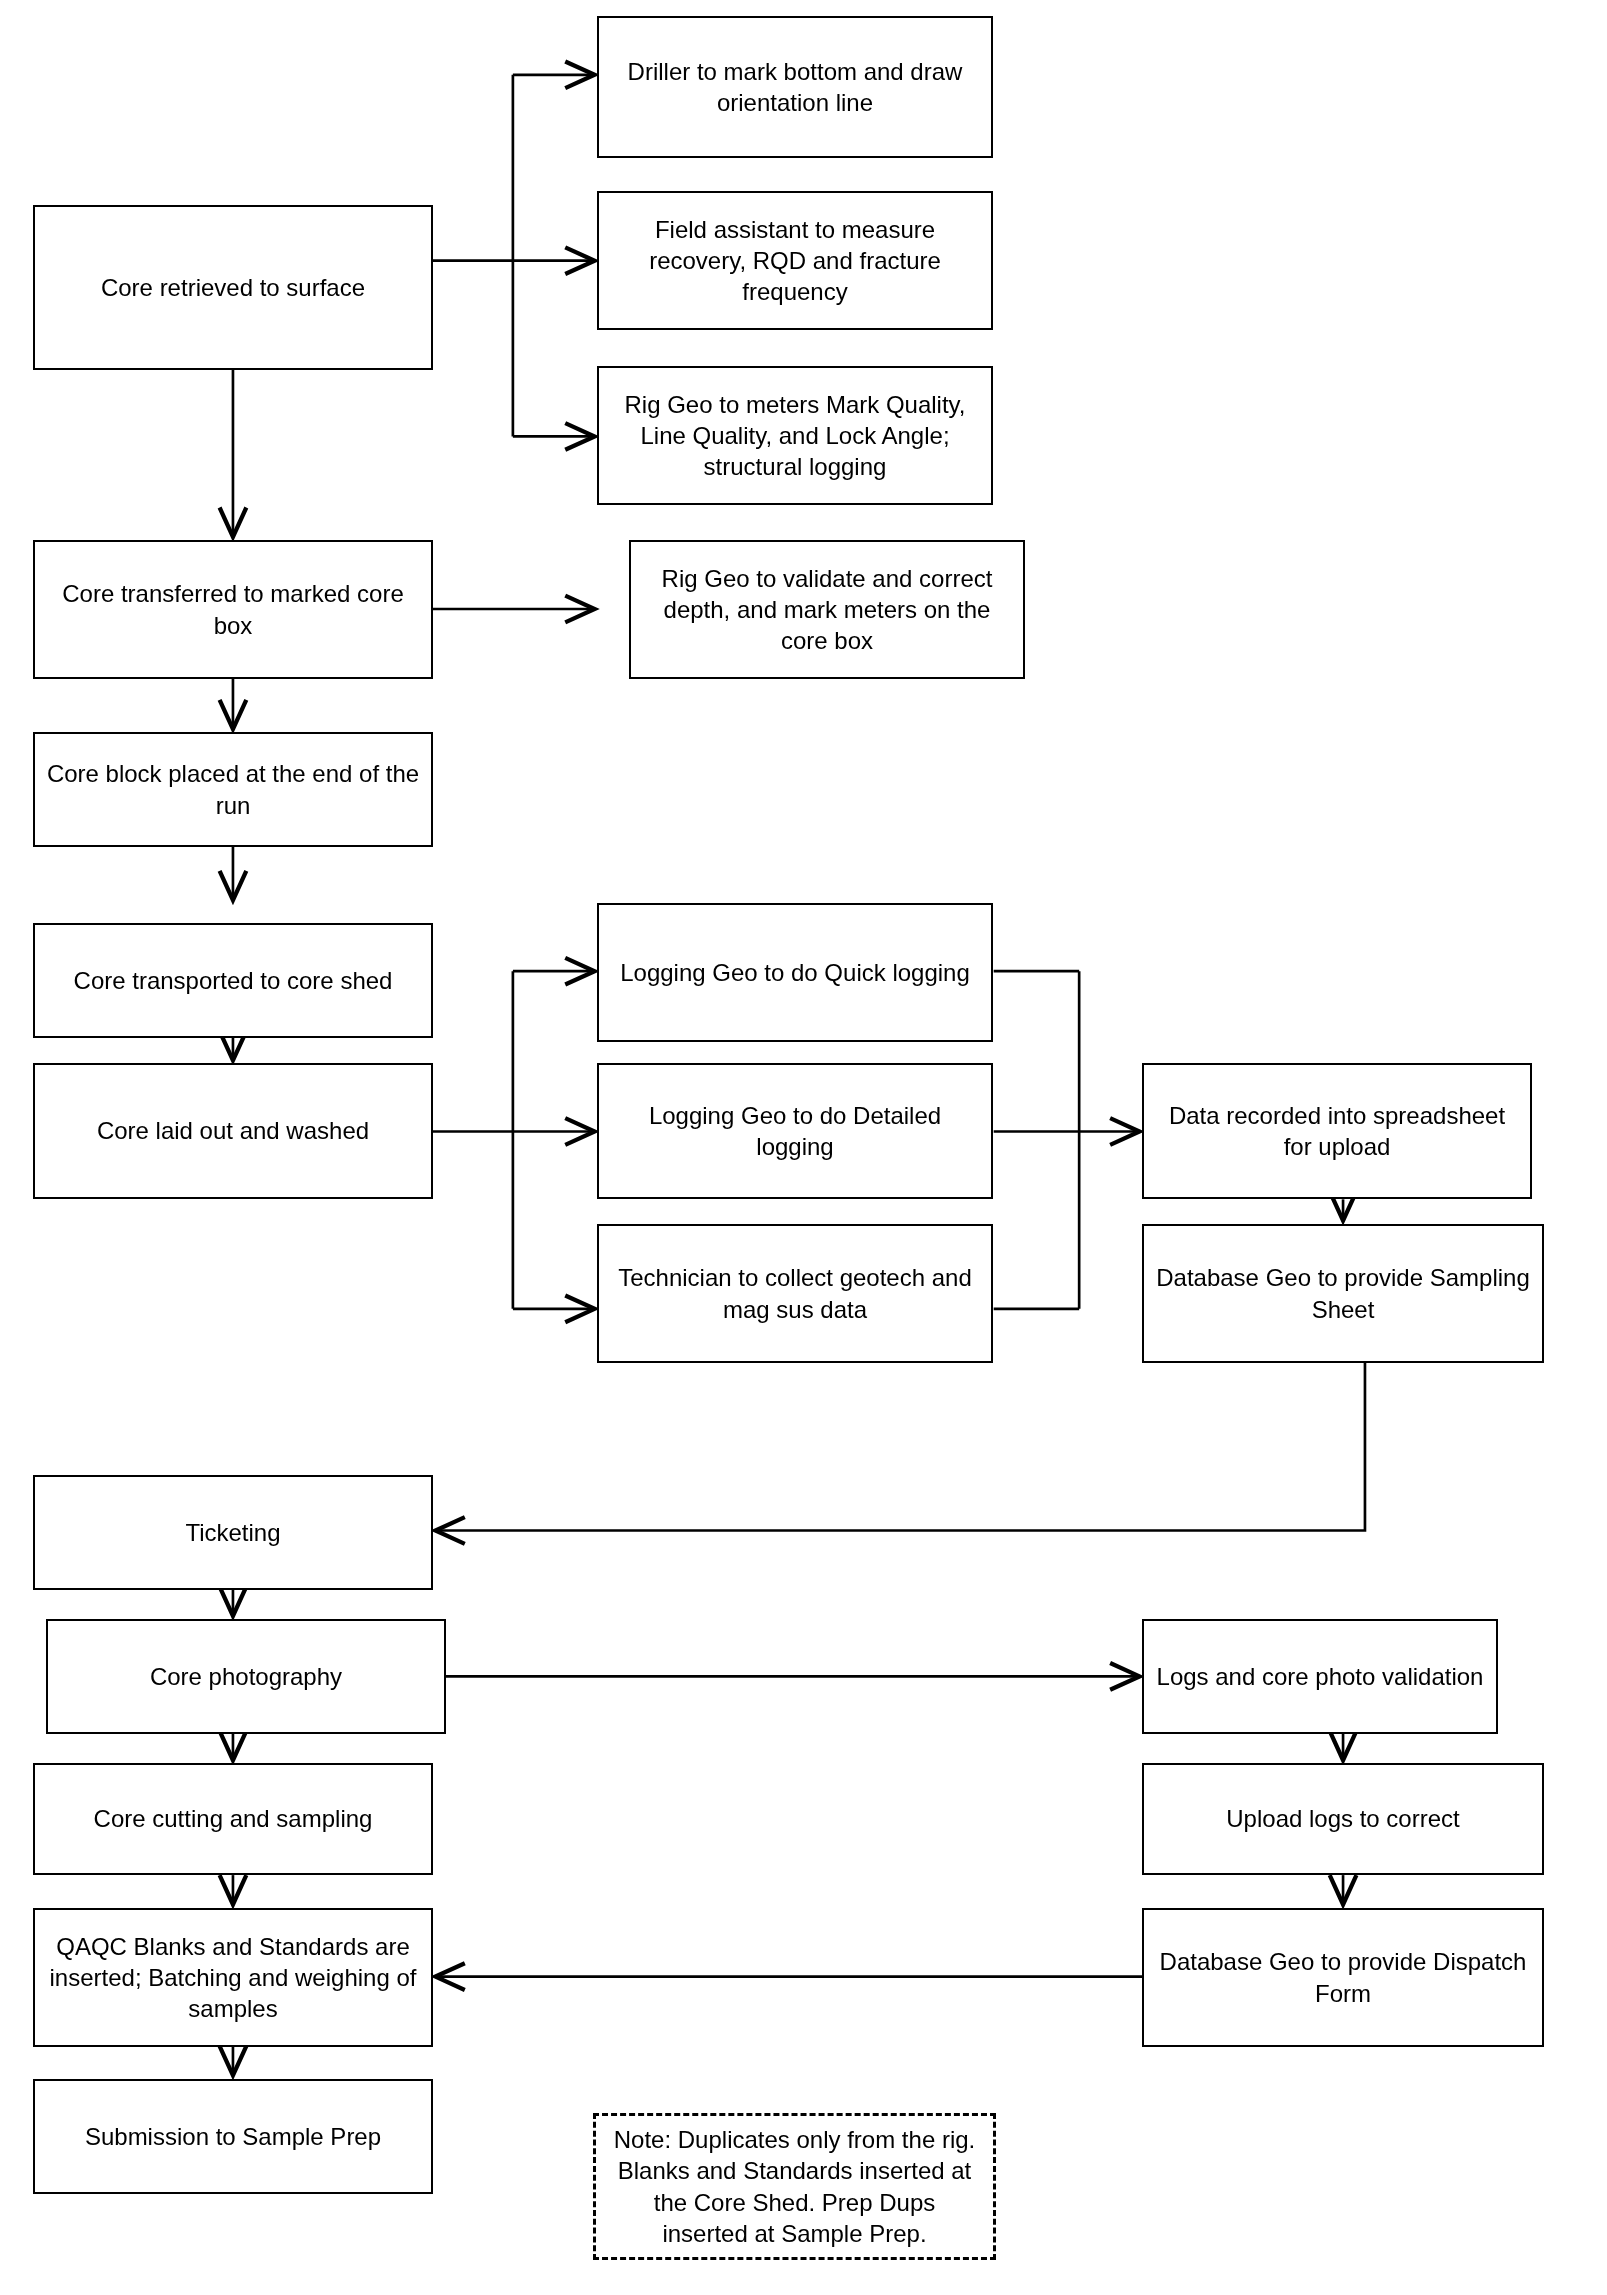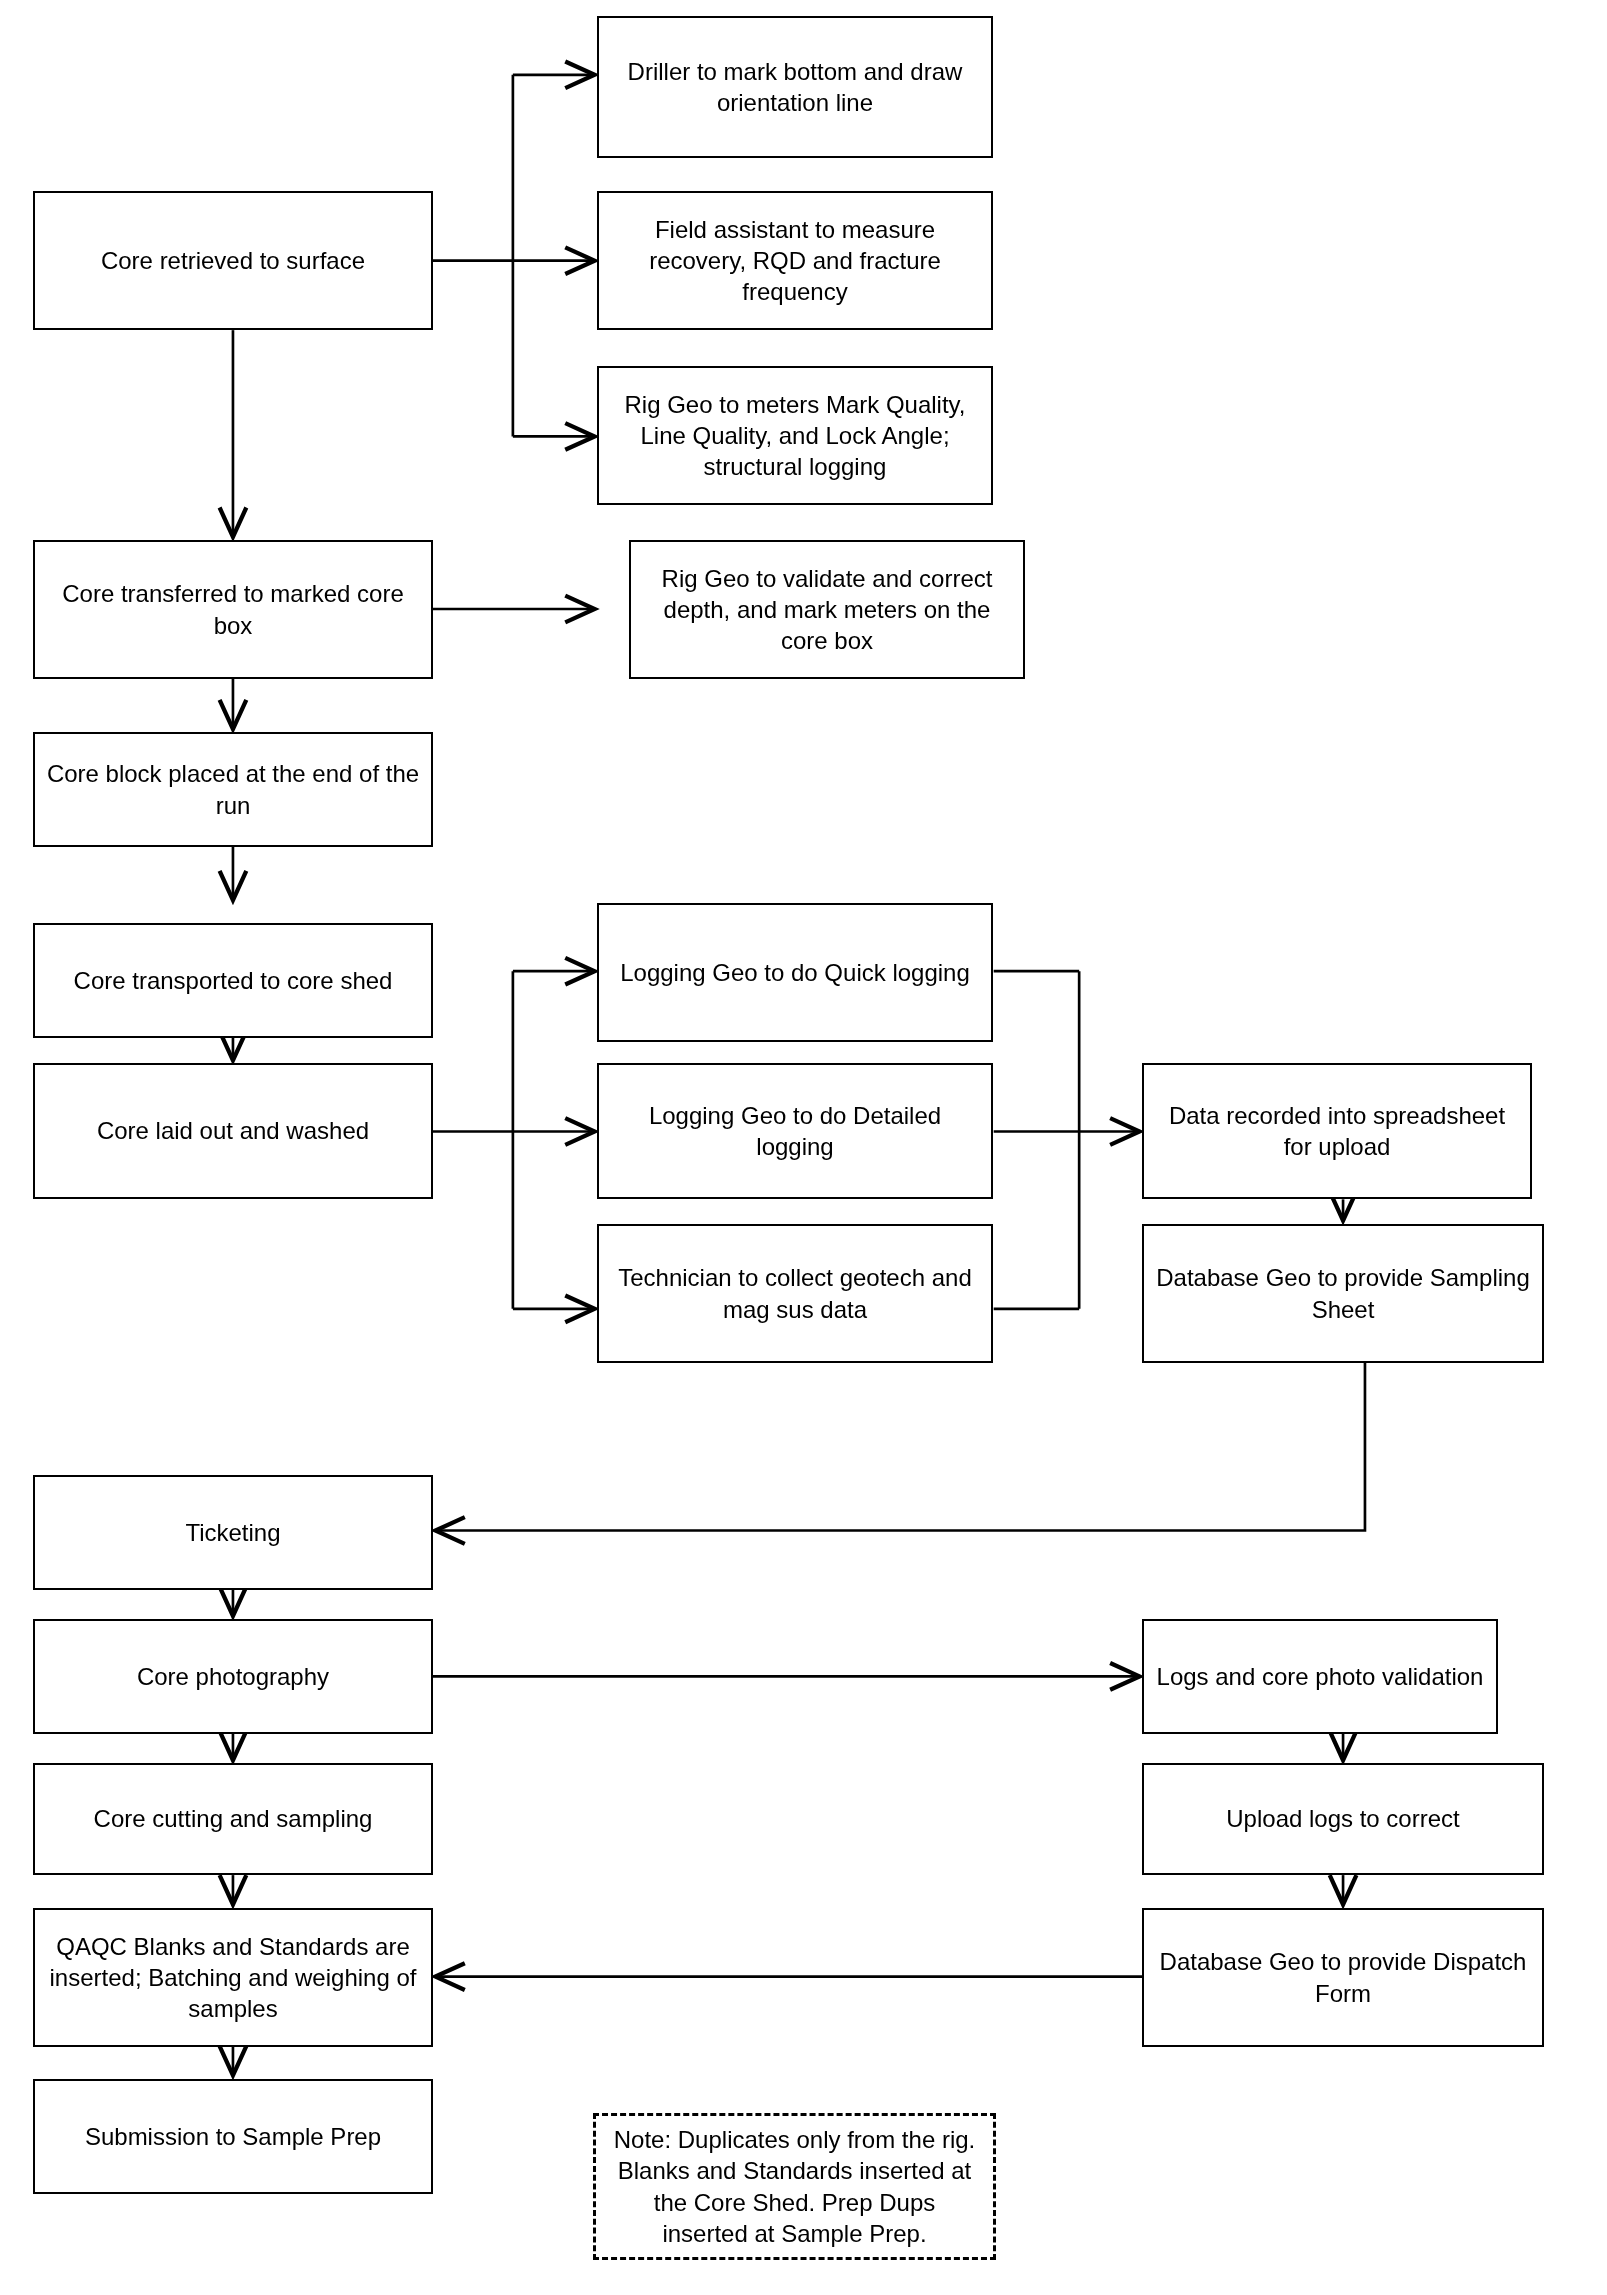--- a/index.html
+++ b/index.html
@@ -108,21 +108,21 @@
 
       <path d="M436,3830 L436,3880" marker-end="url(#ar)"></path>
 
     </g>
   </svg>
 
   <div class="node" style="left:597px; top:16px;  width:396px; height:142px;">
     <span>Driller to mark bottom and draw orientation line</span>
   </div>
 
-  <div class="node" style="left:33px;   top:191px; width:400px; height:139px;">
+  <div class="node" style="left:33px;   top:205px; width:400px; height:165px;">
     <span>Core retrieved to surface</span>
   </div>
 
   <div class="node" style="left:597px; top:191px; width:396px; height:139px;">
     <span>Field assistant to measure recovery, RQD and fracture frequency</span>
   </div>
 
   <div class="node" style="left:597px; top:366px; width:396px; height:139px;">
     <span>Rig Geo to meters Mark Quality, Line Quality, and Lock Angle; structural logging</span>
   </div>
@@ -164,21 +164,21 @@
   </div>
 
   <div class="node" style="left:1142px; top:1224px; width:402px; height:139px;">
     <span>Database Geo to provide Sampling Sheet</span>
   </div>
 
   <div class="node" style="left:33px;   top:1475px; width:400px; height:115px;">
     <span>Ticketing</span>
   </div>
 
-  <div class="node" style="left:33px;   top:1619px; width:400px; height:115px;">
+  <div class="node" style="left:46px;   top:1619px; width:400px; height:115px;">
     <span>Core photography</span>
   </div>
 
   <div class="node" style="left:1142px; top:1619px; width:356px; height:115px;">
     <span>Logs and core photo validation</span>
   </div>
 
   <div class="node" style="left:33px;   top:1763px; width:400px; height:112px;">
     <span>Core cutting and sampling</span>
   </div>

